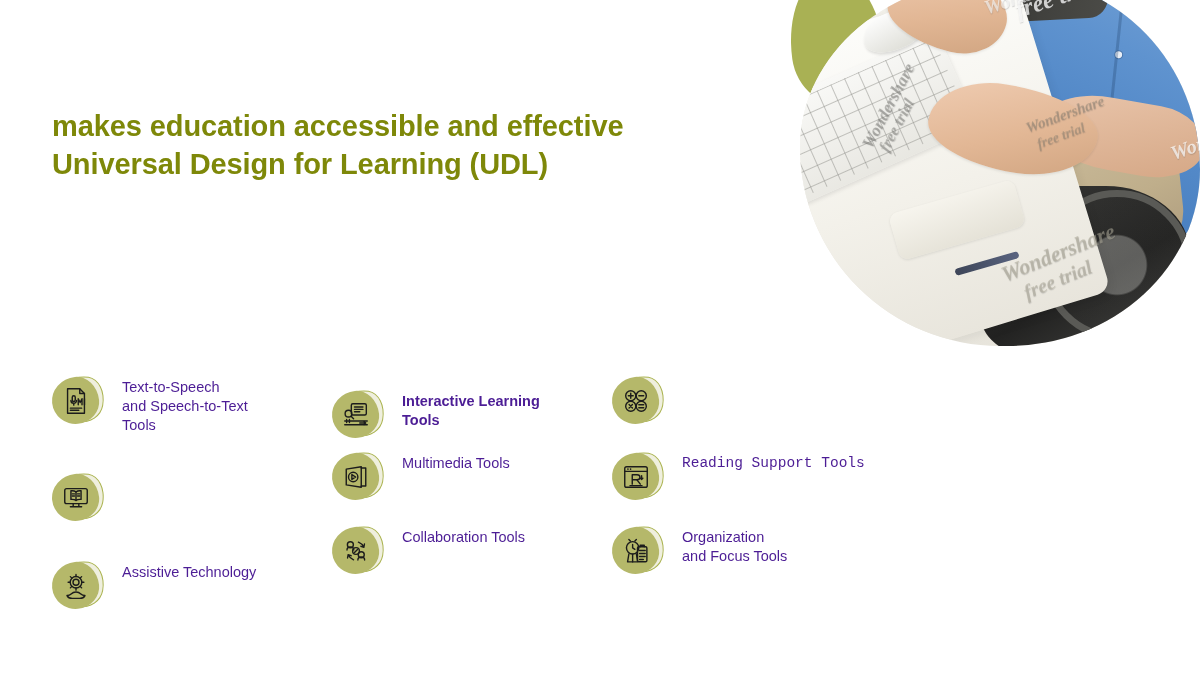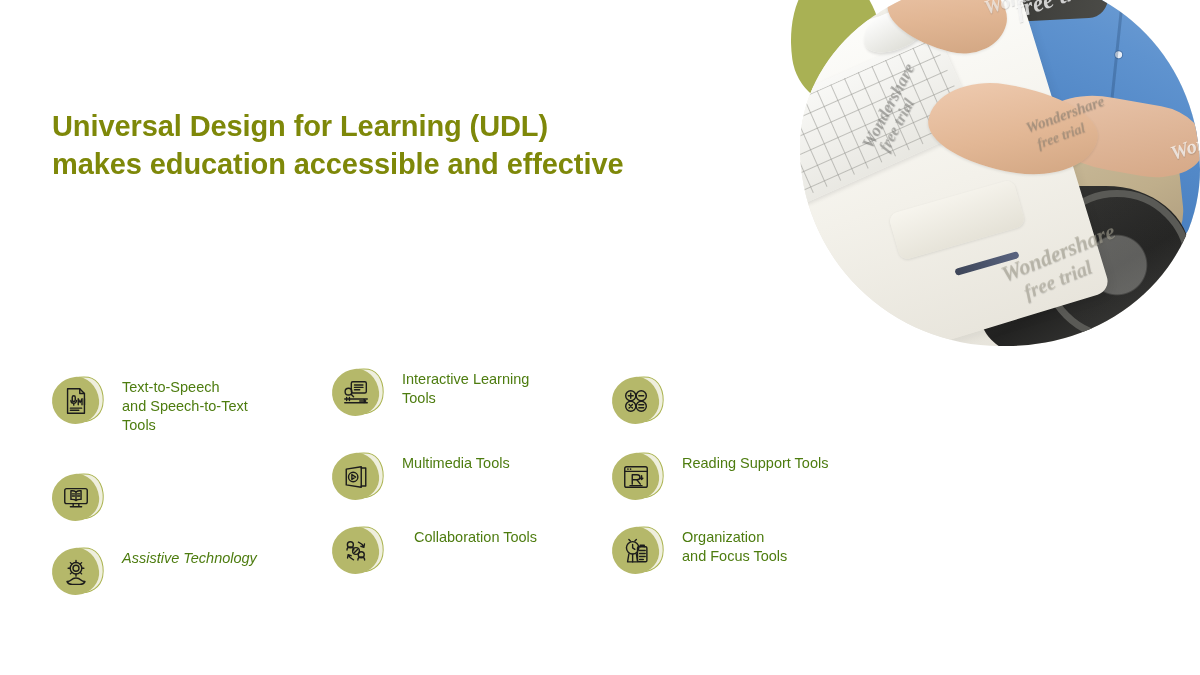--- a/index.html
+++ b/index.html
@@ -230,21 +230,21 @@
   }
   .badge .glyph {
     position: absolute; left: 0; top: 3px;
     width: 47px; height: 47px;
     display: flex; align-items: center; justify-content: center;
   }
   .badge .glyph svg { display: block; }
 
   .feature-label {
     padding-top: 4px;
-    color: #4d7c0f;
+    color: #4c1d95;
     font-size: 14.5px;
     line-height: 1.32;
     white-space: pre-line;
   }
 </style>
 </head>
 <body>
 
 <div class="slide">
 
@@ -279,22 +279,22 @@
         <span class="wm wm5">Wondershare</span>
         <span class="wm wm6">free trial</span>
         <span class="wm wm7">Wondershare</span>
         <span class="wm wm8">Wondershare</span>
         <span class="wm wm9">free trial</span>
       </div>
     </div>
   </div>
 
   <div class="headline">
+    <span class="ln">makes education accessible and effective</span>
     <span class="ln">Universal Design for Learning (UDL)</span>
-    <span class="ln">makes education accessible and effective</span>
   </div>
 
   <div class="features">
     <div class="col col-1">
         <div class="feature" style="top: 22px;">
           <div class="badge">
             <span class="blob-back"></span>
             <span class="blob-main"></span>
             <span class="glyph">
               <svg width="30" height="30" viewBox="0 0 32 32">
@@ -319,38 +319,38 @@
               <svg width="30" height="30" viewBox="0 0 32 32">
                 <rect stroke="#1c1c1c" fill="none" stroke-width="1.5" stroke-linecap="round" stroke-linejoin="round" x="4" y="6" width="24" height="16" rx="2"></rect>
                 <path stroke="#1c1c1c" fill="none" stroke-width="1.5" stroke-linecap="round" stroke-linejoin="round" d="M16 9.4c-1.6-1.1-3.4-1.3-5.4-1.1v9.2c2-.2 3.8 0 5.4 1.1 1.6-1.1 3.4-1.3 5.4-1.1V8.3c-2-.2-3.8 0-5.4 1.1z"></path>
                 <path stroke="#1c1c1c" fill="none" stroke-width="1.5" stroke-linecap="round" stroke-linejoin="round" d="M16 9.4v9.2"></path>
                 <path stroke="#1c1c1c" fill="none" stroke-width="1.5" stroke-linecap="round" stroke-linejoin="round" d="M12 11.6h2.4M12 13.8h2.4M17.6 11.6H20M17.6 13.8H20"></path>
                 <path stroke="#1c1c1c" fill="none" stroke-width="1.5" stroke-linecap="round" stroke-linejoin="round" d="M13 22v3.4M19 22v3.4M10 25.4h12"></path>
               </svg>
             </span>
           </div>
         </div>
-        <div class="feature" style="top: 193px; font-style: italic;">
+        <div class="feature" style="top: 207px;">
           <div class="badge">
             <span class="blob-back"></span>
             <span class="blob-main"></span>
             <span class="glyph">
               <svg width="30" height="30" viewBox="0 0 32 32">
                 <circle stroke="#1c1c1c" fill="none" stroke-width="1.5" stroke-linecap="round" stroke-linejoin="round" cx="16" cy="12" r="6.2"></circle>
                 <circle stroke="#1c1c1c" fill="none" stroke-width="1.5" stroke-linecap="round" stroke-linejoin="round" cx="16" cy="12" r="3.2"></circle>
                 <path stroke="#1c1c1c" fill="none" stroke-width="1.5" stroke-linecap="round" stroke-linejoin="round" d="M16 3.6v2.2M16 18.2v2.2M7.6 12h2.2M22.2 12h2.2M10 6l1.6 1.6M20.4 16.4 22 18M22 6l-1.6 1.6M11.6 16.4 10 18"></path>
                 <path stroke="#1c1c1c" fill="none" stroke-width="1.5" stroke-linecap="round" stroke-linejoin="round" d="M16 22.4c-2.4 0-4 1-5.2 2.2-1.2 1.2-2.6 1.6-4.4 1.6 1 2 3.2 3 5.6 3h8c2.4 0 4.6-1 5.6-3-1.8 0-3.2-.4-4.4-1.6-1.2-1.2-2.8-2.2-5.2-2.2z"></path>
               </svg>
             </span>
           </div>
           <div class="feature-label">Assistive Technology</div>
         </div>
       </div>
     <div class="col col-2">
-        <div class="feature" style="top: 14px;">
+        <div class="feature" style="top: 36px; font-weight: bold;">
           <div class="badge">
             <span class="blob-back"></span>
             <span class="blob-main"></span>
             <span class="glyph">
               <svg width="30" height="30" viewBox="0 0 32 32">
                 <rect stroke="#1c1c1c" fill="none" stroke-width="1.5" stroke-linecap="round" stroke-linejoin="round" x="11" y="4" width="16" height="12" rx="1.6"></rect>
                 <path stroke="#1c1c1c" fill="none" stroke-width="1.5" stroke-linecap="round" stroke-linejoin="round" d="M14.4 7.4h9M14.4 10h9M14.4 12.6h5.6"></path>
                 <circle stroke="#1c1c1c" fill="none" stroke-width="1.5" stroke-linecap="round" stroke-linejoin="round" cx="8" cy="14.6" r="3.6"></circle>
                 <path stroke="#1c1c1c" fill="none" stroke-width="1.5" stroke-linecap="round" stroke-linejoin="round" d="m10.8 17.4 2.6 2.6"></path>
                 <path stroke="#1c1c1c" fill="none" stroke-width="1.5" stroke-linecap="round" stroke-linejoin="round" d="M4 22.4h24M4 26.4h24"></path>
@@ -370,21 +370,21 @@
               <svg width="30" height="30" viewBox="0 0 32 32">
                 <path stroke="#1c1c1c" fill="none" stroke-width="1.5" stroke-linecap="round" stroke-linejoin="round" d="M21.6 6.4h4.8v19.2h-4.8"></path>
                 <path stroke="#1c1c1c" fill="none" stroke-width="1.5" stroke-linecap="round" stroke-linejoin="round" d="M5.6 7.6 21.6 5v22l-16-2.6z"></path>
                 <circle stroke="#1c1c1c" fill="none" stroke-width="1.5" stroke-linecap="round" stroke-linejoin="round" cx="13" cy="16" r="5"></circle>
                 <path stroke="#1c1c1c" fill="none" stroke-width="1.5" stroke-linecap="round" stroke-linejoin="round" d="m11.6 13.4 4 2.6-4 2.6z"></path>
               </svg>
             </span>
           </div>
           <div class="feature-label">Multimedia Tools</div>
         </div>
-        <div class="feature" style="top: 172px; gap: 12px;">
+        <div class="feature" style="top: 172px;">
           <div class="badge">
             <span class="blob-back"></span>
             <span class="blob-main"></span>
             <span class="glyph">
               <svg width="30" height="30" viewBox="0 0 32 32">
                 <circle stroke="#1c1c1c" fill="none" stroke-width="1.5" stroke-linecap="round" stroke-linejoin="round" cx="10" cy="9.4" r="3.2"></circle>
                 <path stroke="#1c1c1c" fill="none" stroke-width="1.5" stroke-linecap="round" stroke-linejoin="round" d="M6.4 15c0-2 1.6-3.2 3.6-3.2S13.6 13 13.6 15"></path>
                 <circle stroke="#1c1c1c" fill="none" stroke-width="1.5" stroke-linecap="round" stroke-linejoin="round" cx="21.6" cy="20" r="3.2"></circle>
                 <path stroke="#1c1c1c" fill="none" stroke-width="1.5" stroke-linecap="round" stroke-linejoin="round" d="M18 25.6c0-2 1.6-3.2 3.6-3.2s3.6 1.2 3.6 3.2"></path>
                 <circle stroke="#1c1c1c" fill="none" stroke-width="1.5" stroke-linecap="round" stroke-linejoin="round" cx="16" cy="16" r="3.6"></circle>
@@ -409,21 +409,21 @@
                 <circle stroke="#1c1c1c" fill="none" stroke-width="1.5" stroke-linecap="round" stroke-linejoin="round" cx="21.6" cy="10.4" r="5.4"></circle>
                 <path stroke="#1c1c1c" fill="none" stroke-width="1.5" stroke-linecap="round" stroke-linejoin="round" d="M19 10.4h5.2"></path>
                 <circle stroke="#1c1c1c" fill="none" stroke-width="1.5" stroke-linecap="round" stroke-linejoin="round" cx="10.4" cy="21.6" r="5.4"></circle>
                 <path stroke="#1c1c1c" fill="none" stroke-width="1.5" stroke-linecap="round" stroke-linejoin="round" d="m8.6 19.8 3.6 3.6m0-3.6-3.6 3.6"></path>
                 <circle stroke="#1c1c1c" fill="none" stroke-width="1.5" stroke-linecap="round" stroke-linejoin="round" cx="21.6" cy="21.6" r="5.4"></circle>
                 <path stroke="#1c1c1c" fill="none" stroke-width="1.5" stroke-linecap="round" stroke-linejoin="round" d="M19 20h5.2M19 23.2h5.2"></path>
               </svg>
             </span>
           </div>
         </div>
-        <div class="feature" style="top: 98px;">
+        <div class="feature" style="top: 98px; font-family: Liberation Mono, monospace;">
           <div class="badge">
             <span class="blob-back"></span>
             <span class="blob-main"></span>
             <span class="glyph">
               <svg width="30" height="30" viewBox="0 0 32 32">
                 <rect stroke="#1c1c1c" fill="none" stroke-width="1.5" stroke-linecap="round" stroke-linejoin="round" x="4" y="5" width="24" height="22" rx="2"></rect>
                 <path stroke="#1c1c1c" fill="none" stroke-width="1.5" stroke-linecap="round" stroke-linejoin="round" d="M4 10h24"></path>
                 <circle fill="#1c1c1c" cx="7.4" cy="7.5" r=".9"></circle>
                 <circle fill="#1c1c1c" cx="10.2" cy="7.5" r=".9"></circle>
                 <path stroke="#1c1c1c" fill="none" stroke-width="1.5" stroke-linecap="round" stroke-linejoin="round" d="M12 13.6h5.2c1.8 0 3 1.1 3 2.7s-1.2 2.7-3 2.7H12zM12 13.6v10"></path>

